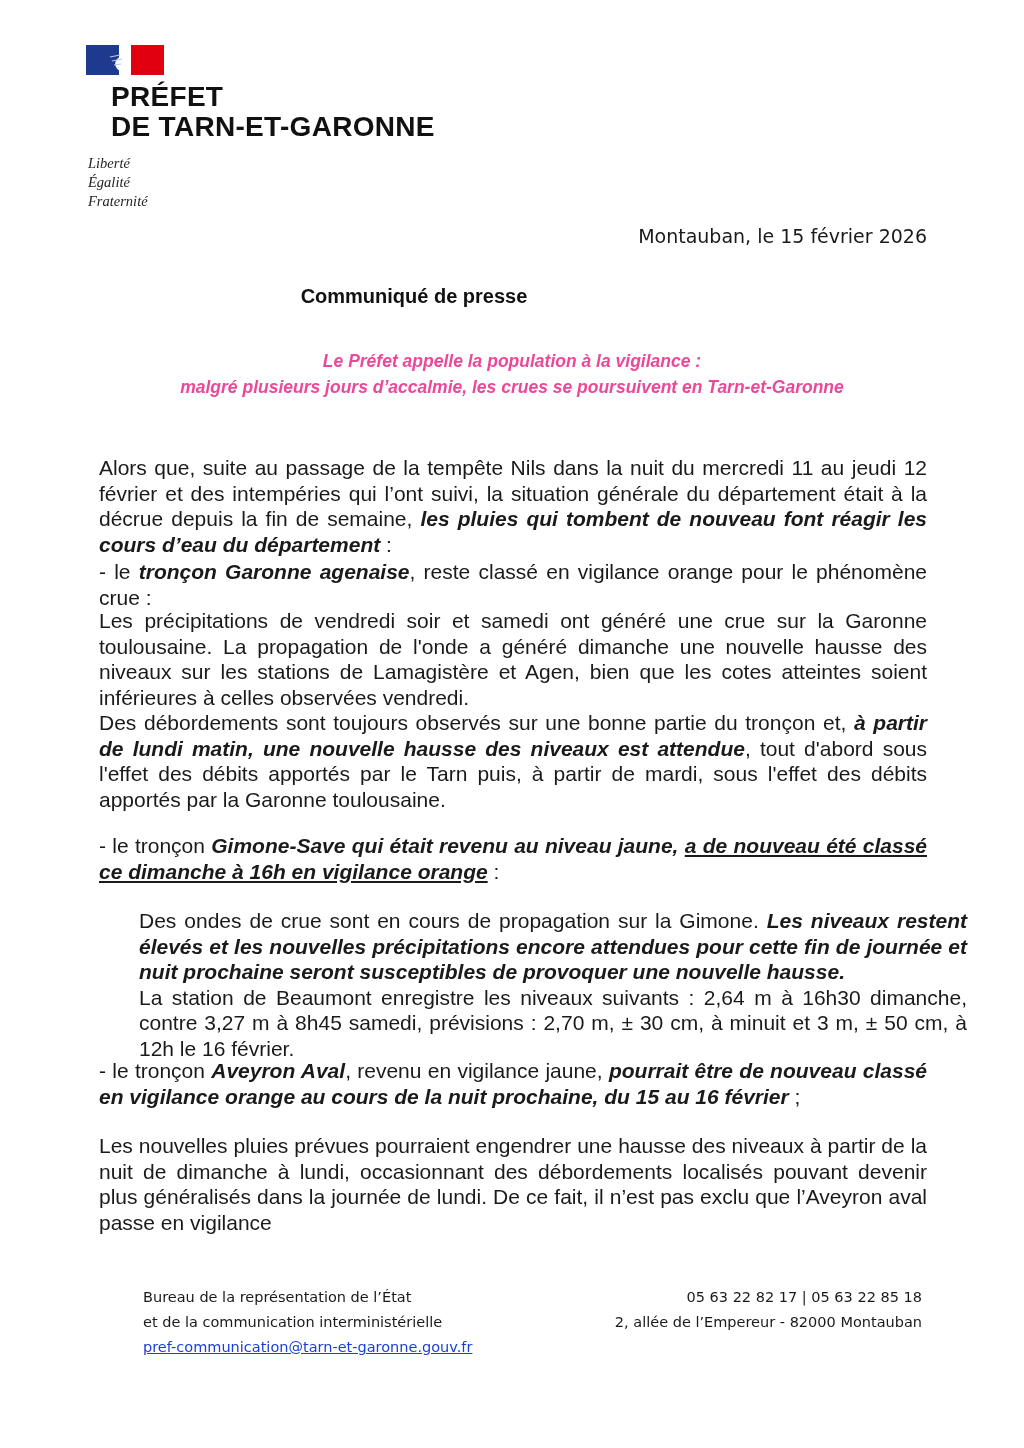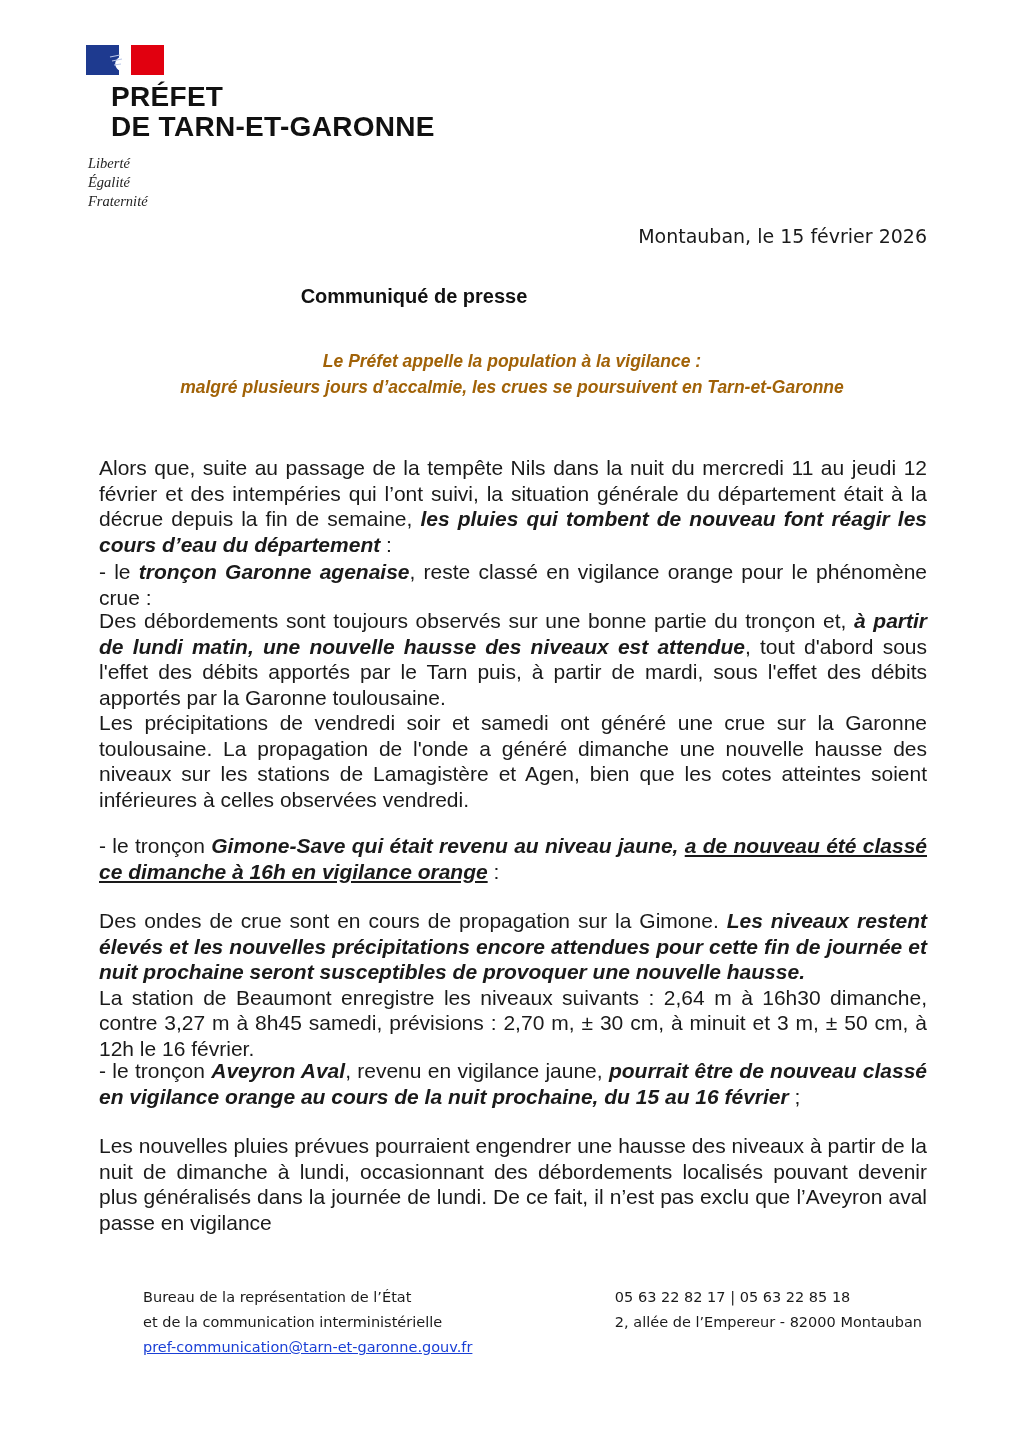--- a/index.html
+++ b/index.html
@@ -7,27 +7,27 @@
     .logo { position: absolute; left: 86px; top: 45px; }
     .flag { width: 78px; height: 30px; position: relative; display: flex; }
     .flag .blue { width: 33px; height: 30px; background: #1e3a8f; }
     .flag .white { width: 12px; height: 30px; background: #ffffff; position: relative; }
     .flag .red { width: 33px; height: 30px; background: #e1000f; }
     .flag svg { position: absolute; left: 20px; top: 0; }
     .pref-title { position: absolute; left: 86px; top: 82px; font-family: "Liberation Sans", sans-serif; font-weight: 700; font-size: 28px; line-height: 30px; letter-spacing: 0.3px; color: #111; margin-left: 25px; }
     .devise { position: absolute; left: 88px; top: 154px; font-family: "Liberation Serif", serif; font-style: italic; font-size: 14.5px; line-height: 19px; color: #222; }
     .date { position: absolute; right: 97px; top: 225px; font-family: "DejaVu Sans", sans-serif; font-size: 19px; color: #1a1a1a; }
     .cp-title { position: absolute; left: 0; width: 828px; top: 285px; text-align: center; font-family: "Liberation Sans", sans-serif; font-weight: 700; font-size: 20px; color: #111; }
-    .subtitle { position: absolute; left: 0; width: 1024px; top: 348px; text-align: center; font-family: "Liberation Sans", sans-serif; font-weight: 700; font-style: italic; font-size: 17.5px; line-height: 26px; color: #a16207; }
+    .subtitle { position: absolute; left: 0; width: 1024px; top: 348px; text-align: center; font-family: "Liberation Sans", sans-serif; font-weight: 700; font-style: italic; font-size: 17.5px; line-height: 26px; color: #ec4899; }
     .body-text { position: absolute; left: 99px; width: 828px; font-family: "Liberation Sans", sans-serif; font-size: 21px; line-height: 25.5px; text-align: justify; color: #1a1a1a; }
     .body-text p { margin: 0; }
     .bi { font-weight: 700; font-style: italic; }
     .u { text-decoration: underline; }
     .footer-left { position: absolute; left: 103px; top: 1285px; font-family: "DejaVu Sans", sans-serif; font-size: 14.5px; line-height: 25px; color: #1a1a1a; margin-left: 40px; }
-    .footer-right { position: absolute; right: 102px; top: 1285px; font-family: "DejaVu Sans", sans-serif; font-size: 14.5px; line-height: 25px; color: #1a1a1a; }
+    .footer-right { position: absolute; right: 102px; top: 1285px; text-align: right; font-family: "DejaVu Sans", sans-serif; font-size: 14.5px; line-height: 25px; color: #1a1a1a; }
     .footer-left a { color: #1a3fd6; text-decoration: underline; }
   </style>
 </head>
 <body>
 
 <div class="logo">
   <div class="flag">
     <div class="blue"></div>
       <div class="white"></div>
       <div class="red"></div>
@@ -60,29 +60,29 @@
 
 <div class="body-text" style="top:455px;">
   <p><span>Alors que, suite au passage de la tempête Nils dans la nuit du mercredi 11 au jeudi 12 février et des intempéries qui l’ont suivi, la situation générale du département était à la décrue depuis la fin de semaine, </span><span class="bi">les pluies qui tombent de nouveau font réagir les cours d’eau du département</span><span> :</span></p>
 </div>
 
 <div class="body-text" style="top:559px;">
   <p><span>- le </span><span class="bi">tronçon Garonne agenaise</span><span>, reste classé en vigilance orange pour le phénomène crue :</span></p>
 </div>
 
 <div class="body-text" style="top:608px;">
+  <p>Les précipitations de vendredi soir et samedi ont généré une crue sur la Garonne toulousaine. La propagation de l'onde a généré dimanche une nouvelle hausse des niveaux sur les stations de Lamagistère et Agen, bien que les cotes atteintes soient inférieures à celles observées vendredi.</p>
   <p><span>Des débordements sont toujours observés sur une bonne partie du tronçon et, </span><span class="bi">à partir de lundi matin, une nouvelle hausse des niveaux est attendue</span><span>, tout d'abord sous l'effet des débits apportés par le Tarn puis, à partir de mardi, sous l'effet des débits apportés par la Garonne toulousaine.</span></p>
-  <p>Les précipitations de vendredi soir et samedi ont généré une crue sur la Garonne toulousaine. La propagation de l'onde a généré dimanche une nouvelle hausse des niveaux sur les stations de Lamagistère et Agen, bien que les cotes atteintes soient inférieures à celles observées vendredi.</p>
 </div>
 
 <div class="body-text" style="top:833px;">
   <p><span>- le tronçon </span><span class="bi">Gimone-Save qui était revenu au niveau jaune, </span><span class="bi u">a de nouveau été classé ce dimanche à 16h en vigilance orange</span><span> :</span></p>
 </div>
 
-<div class="body-text" style="top:908px;">
+<div class="body-text" style="top:908px;margin-left:40px;">
   <p><span>Des ondes de crue sont en cours de propagation sur la Gimone. </span><span class="bi">Les niveaux restent élevés et les nouvelles précipitations encore attendues pour cette fin de journée et nuit prochaine seront susceptibles de provoquer une nouvelle hausse.</span></p>
   <p>La station de Beaumont enregistre les niveaux suivants : 2,64 m à 16h30 dimanche, contre 3,27 m à 8h45 samedi, prévisions : 2,70 m, ± 30 cm, à minuit et 3 m, ± 50 cm, à 12h le 16 février.</p>
 </div>
 
 <div class="body-text" style="top:1058px;">
   <p><span>- le tronçon </span><span class="bi">Aveyron Aval</span><span>, revenu en vigilance jaune, </span><span class="bi">pourrait être de nouveau classé en vigilance orange au cours de la nuit prochaine, du 15 au 16 février</span><span> ;</span></p>
 </div>
 
 <div class="body-text" style="top:1133px;">
   <p>Les nouvelles pluies prévues pourraient engendrer une hausse des niveaux à partir de la nuit de dimanche à lundi, occasionnant des débordements localisés pouvant devenir plus généralisés dans la journée de lundi. De ce fait, il n’est pas exclu que l’Aveyron aval passe en vigilance</p>

